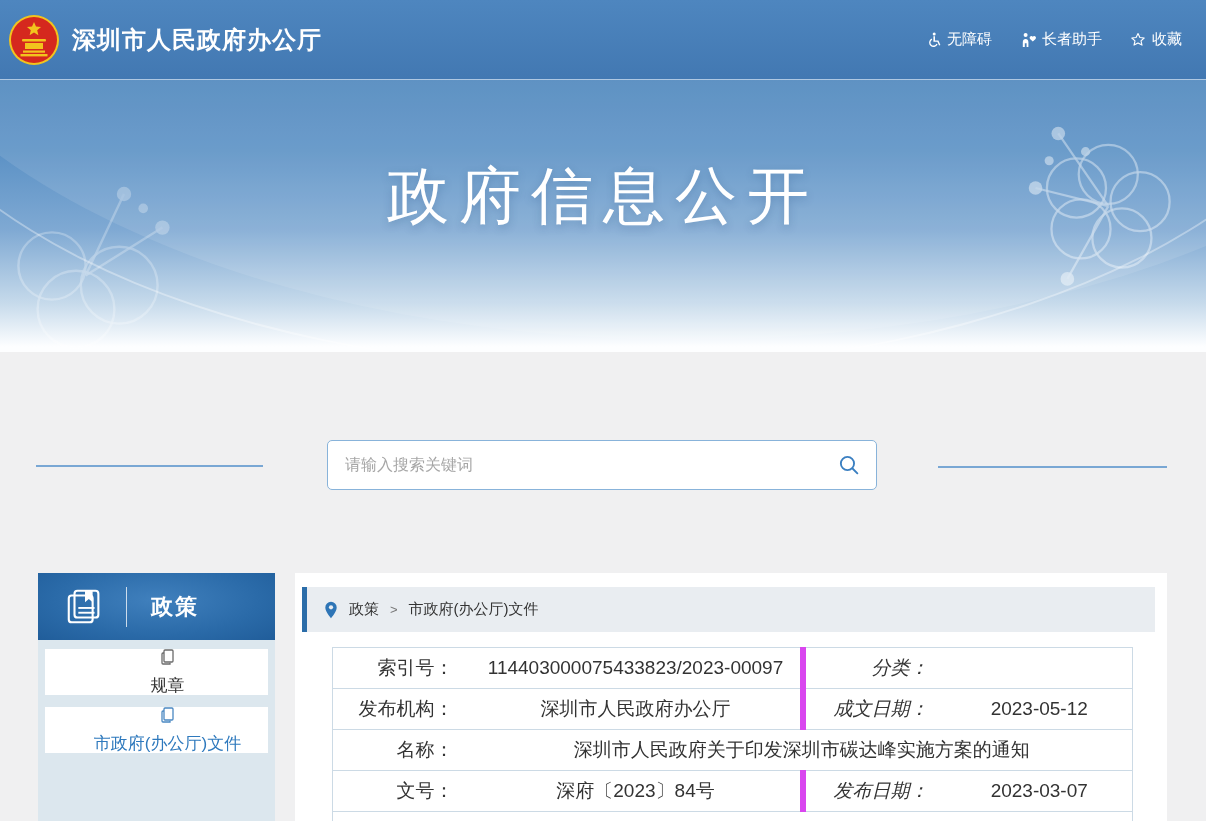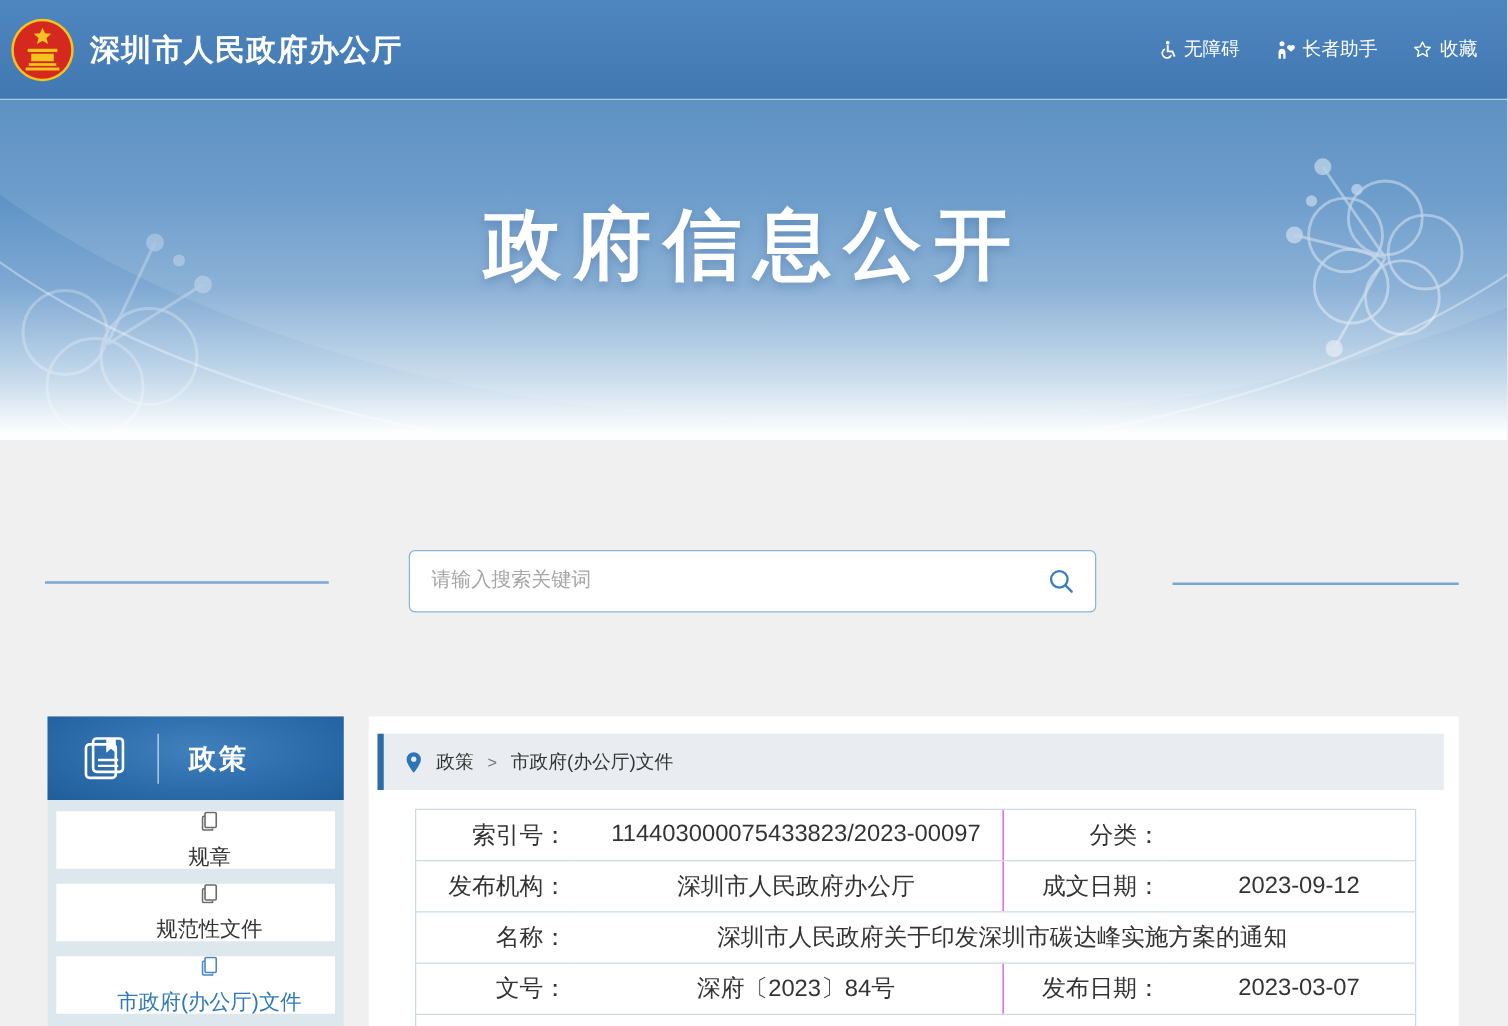--- a/index.html
+++ b/index.html
@@ -29,21 +29,21 @@
     background:rgba(255,255,255,.10); top:-640px; right:-330px;
   }
   .banner .wave2{
     position:absolute; width:1500px; height:760px; border-radius:50%;
     border:2px solid rgba(255,255,255,.35); top:-470px; left:-140px;
   }
   .banner .flower-right{ position:absolute; right:10px; top:8px; opacity:.55; }
   .banner .flower-left{ position:absolute; left:-30px; top:90px; opacity:.35; }
   .banner-title{
     position:absolute; left:0; right:0; top:74px; text-align:center;
-    color:#fff; font-size:62px; font-weight:bold; letter-spacing:10px;
+    color:#fff; font-size:62px; font-weight:normal; letter-spacing:10px;
     text-shadow:0 3px 8px rgba(35,75,125,.28);
   }
 
   
   .search-section{ position:relative; height:221px; background:#f0f0f1; }
   .hline{ position:absolute; height:2px; background:#79a7d4; }
   .hline.left{ left:36px; top:113px; width:227px; }
   .hline.right{ left:938px; top:114px; width:229px; }
   .search-box{
     position:absolute; left:327px; top:88px; width:550px; height:50px;
@@ -93,21 +93,21 @@
     margin:15px 22px 0 30px; width:calc(100% - 52px);
     border-collapse:collapse; border:1px solid #ccdae5;
     table-layout:fixed;
   }
   .doc-table td{
     border-top:1px solid #ccdae5; border-bottom:1px solid #ccdae5;
     height:41px; font-size:19px; color:#333; overflow:hidden; white-space:nowrap;
   }
   .doc-table td.lbl{ text-align:right; padding-right:4px; }
   .doc-table td.val{ text-align:center; padding-left:14px; }
-  .doc-table td.divide{ border-left:1px solid #d946ef; }
+  .doc-table td.divide{ border-left:6px solid #d946ef;font-style:italic; }
 </style>
 </head>
 <body>
 
 <header class="topbar">
   <div class="brand">
     <span style="display:flex;">
       <svg width="52" height="52" viewBox="0 0 52 52">
         <circle cx="26" cy="26" r="25" fill="#f2c41d"></circle>
         <circle cx="26" cy="26" r="23" fill="#d5281e"></circle>
@@ -223,29 +223,20 @@
     <div class="side-items" id="sideItems">
         <div class="side-item">
           <span class="doc-ic">
             <svg width="14" height="16" viewBox="0 0 14 16">
               <path d="M4 1h7a1 1 0 0 1 1 1v10a1 1 0 0 1-1 1H4a1 1 0 0 1-1-1V2a1 1 0 0 1 1-1z" fill="none" stroke="currentColor" stroke-width="1.3"></path>
               <path d="M3 4H2a1 1 0 0 0-1 1v9a1 1 0 0 0 1 1h7v-1.2" fill="none" stroke="currentColor" stroke-width="1.3"></path>
             </svg>
           </span>
           <span>规章</span>
         </div>
-        <div class="side-item">
-          <span class="doc-ic">
-            <svg width="14" height="16" viewBox="0 0 14 16">
-              <path d="M4 1h7a1 1 0 0 1 1 1v10a1 1 0 0 1-1 1H4a1 1 0 0 1-1-1V2a1 1 0 0 1 1-1z" fill="none" stroke="currentColor" stroke-width="1.3"></path>
-              <path d="M3 4H2a1 1 0 0 0-1 1v9a1 1 0 0 0 1 1h7v-1.2" fill="none" stroke="currentColor" stroke-width="1.3"></path>
-            </svg>
-          </span>
-          <span>规范性文件</span>
-        </div>
         <div class="side-item active">
           <span class="doc-ic">
             <svg width="14" height="16" viewBox="0 0 14 16">
               <path d="M4 1h7a1 1 0 0 1 1 1v10a1 1 0 0 1-1 1H4a1 1 0 0 1-1-1V2a1 1 0 0 1 1-1z" fill="none" stroke="currentColor" stroke-width="1.3"></path>
               <path d="M3 4H2a1 1 0 0 0-1 1v9a1 1 0 0 0 1 1h7v-1.2" fill="none" stroke="currentColor" stroke-width="1.3"></path>
             </svg>
           </span>
           <span>市政府(办公厅)文件</span>
         </div>
       </div>
@@ -277,21 +268,21 @@
           <tr>
             <td class="lbl">索引号：</td>
             <td class="val">114403000075433823/2023-00097</td>
             <td class="lbl divide">分类：</td>
             <td class="val"></td>
           </tr>
           <tr>
             <td class="lbl">发布机构：</td>
             <td class="val">深圳市人民政府办公厅</td>
             <td class="lbl divide">成文日期：</td>
-            <td class="val">2023-09-12</td>
+            <td class="val">2023-05-12</td>
           </tr>
           <tr>
             <td class="lbl">名称：</td>
             <td class="val" colspan="3">深圳市人民政府关于印发深圳市碳达峰实施方案的通知</td>
           </tr>
           <tr>
             <td class="lbl">文号：</td>
             <td class="val">深府〔2023〕84号</td>
             <td class="lbl divide">发布日期：</td>
             <td class="val">2023-03-07</td>

